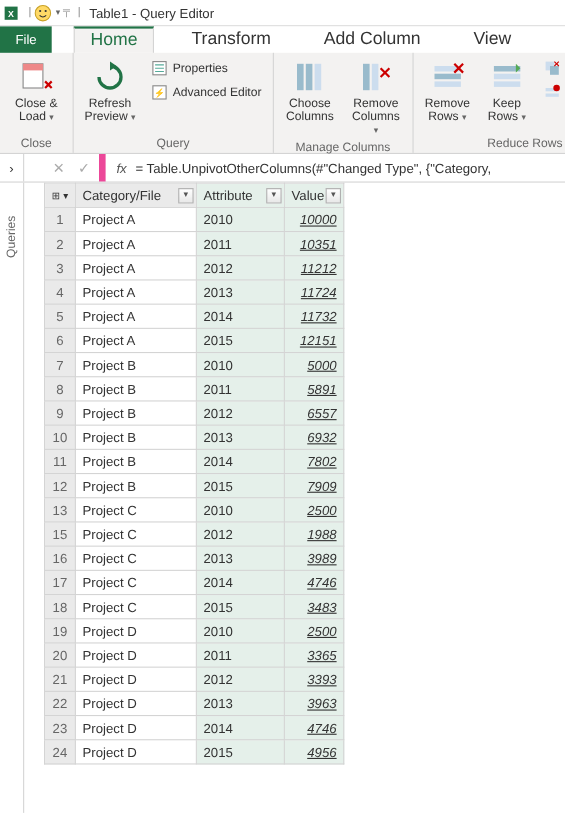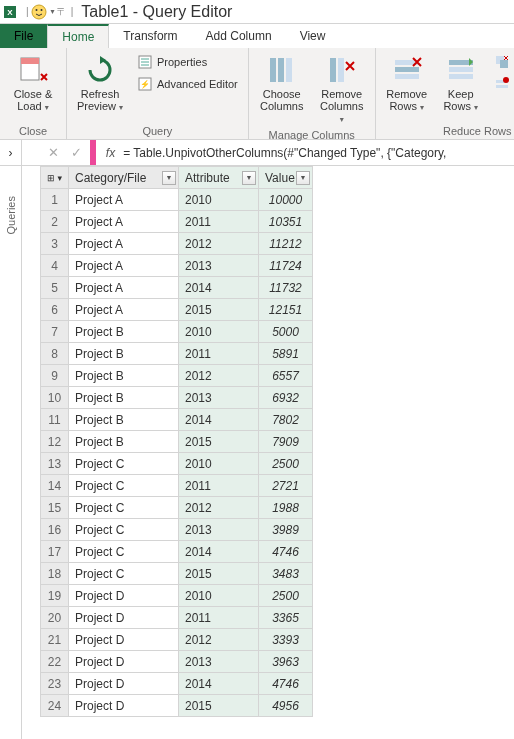--- a/index.html
+++ b/index.html
@@ -3,26 +3,26 @@
   <meta charset="utf-8">
   <style>
     * { box-sizing: border-box; margin: 0; padding: 0; font-family: 'Segoe UI', Tahoma, sans-serif; }
     body { width: 514px; height: 739px; overflow: hidden; background: #fff; font-size: 12px; color: #333; }
 
     
     .titlebar { height: 24px; background: #fff; display: flex; align-items: center; padding: 0 4px; border-bottom: 1px solid #d4d4d4; }
     .titlebar .icon { width: 16px; height: 16px; margin-right: 4px; display: flex; align-items: center; justify-content: center; }
     .titlebar .excel-icon svg { width: 16px; height: 16px; }
     .titlebar .sep { color: #888; margin: 0 2px; font-size: 10px; }
-    .titlebar .title { margin-left: 6px; font-size: 16px; color: #333; }
+    .titlebar .title { margin-left: 6px; font-size: 12px; color: #333; }
 
     
     .tabs { height: 24px; background: #fff; display: flex; align-items: stretch; }
-    .tab-file { background: #217346; color: #000000; padding: 0 14px; display: flex; align-items: center; font-size: 12px; }
-    .tab { padding: 0 14px; display: flex; align-items: center; font-size: 12px; color: #333; cursor: pointer; }
+    .tab-file { background: #217346; color: #ffffff; padding: 0 14px; display: flex; align-items: center; font-size: 12px; }
+    .tab { padding: 0 14px; display: flex; align-items: center; font-size: 16px; color: #333; cursor: pointer; margin-left: 20px; }
     .tab.active { background: #f3f2f1; border-top: 2px solid #217346; border-left: 1px solid #d4d4d4; border-right: 1px solid #d4d4d4; color: #217346; }
 
     
     .ribbon { height: 92px; background: #f3f2f1; display: flex; border-bottom: 1px solid #d4d4d4; }
     .group { display: flex; flex-direction: column; border-right: 1px solid #d4d4d4; padding: 4px 6px 0 6px; }
     .group-body { flex: 1; display: flex; align-items: flex-start; gap: 6px; }
     .group-label { text-align: center; font-size: 11px; color: #666; padding: 2px 0; }
     .bigbtn { display: flex; flex-direction: column; align-items: center; justify-content: flex-end; width: 54px; padding: 2px; cursor: pointer; }
     .bigbtn .bicon { width: 32px; height: 32px; display: flex; align-items: center; justify-content: center; }
     .bigbtn .blabel { font-size: 11px; text-align: center; line-height: 1.1; margin-top: 2px; }
@@ -47,21 +47,21 @@
 
     
     table { border-collapse: collapse; font-size: 12px; }
     th, td { border: 1px solid #d4d4d4; padding: 3px 6px; height: 22px; text-align: left; }
     th { background: #eaeaea; font-weight: normal; position: relative; }
     th .filter { position: absolute; right: 2px; top: 50%; transform: translateY(-50%); width: 14px; height: 14px; border: 1px solid #b0b0b0; background: linear-gradient(#fff,#e8e8e8); display: flex; align-items: center; justify-content: center; font-size: 7px; color: #555; cursor: pointer; }
     .rowhdr { background: #eaeaea; text-align: center; color: #666; width: 28px; }
     .corner { background: #eaeaea; width: 28px; }
     .corner .tiny { font-size: 9px; display: flex; justify-content: space-between; }
     .col-attr, .col-val { background: #e5f0ea; }
-    td.col-val { text-align: center; font-style: italic; }
+    td.col-val { text-align: right; font-style: italic; text-decoration: underline; }
     .col-cat { width: 110px; }
     .col-attr { width: 80px; }
     .col-val { width: 54px; }
   </style>
 </head>
 <body>
 
 <div class="titlebar">
   <span class="icon excel-icon">
     <svg viewBox="0 0 16 16">
@@ -339,26 +339,20 @@
             <td class="col-attr">2015</td>
             <td class="col-val">7909</td>
           </tr>
           <tr>
             <td class="rowhdr">13</td>
             <td class="col-cat">Project C</td>
             <td class="col-attr">2010</td>
             <td class="col-val">2500</td>
           </tr>
           <tr>
-            <td class="rowhdr">14</td>
-            <td class="col-cat">Project C</td>
-            <td class="col-attr">2011</td>
-            <td class="col-val">2721</td>
-          </tr>
-          <tr>
             <td class="rowhdr">15</td>
             <td class="col-cat">Project C</td>
             <td class="col-attr">2012</td>
             <td class="col-val">1988</td>
           </tr>
           <tr>
             <td class="rowhdr">16</td>
             <td class="col-cat">Project C</td>
             <td class="col-attr">2013</td>
             <td class="col-val">3989</td>

